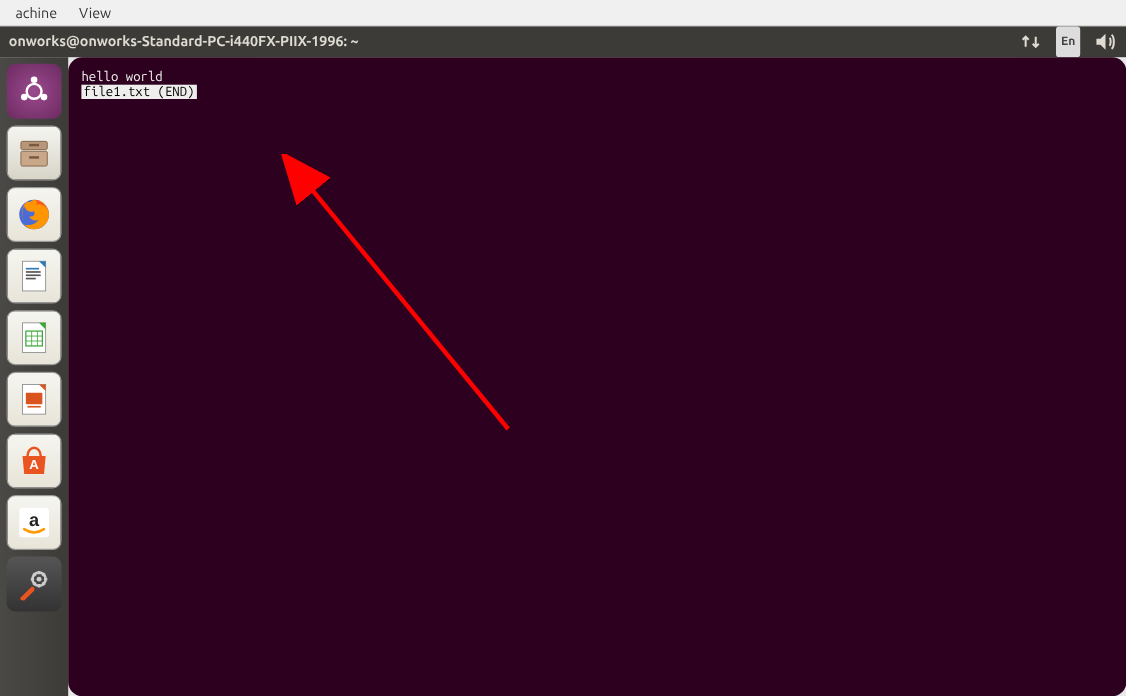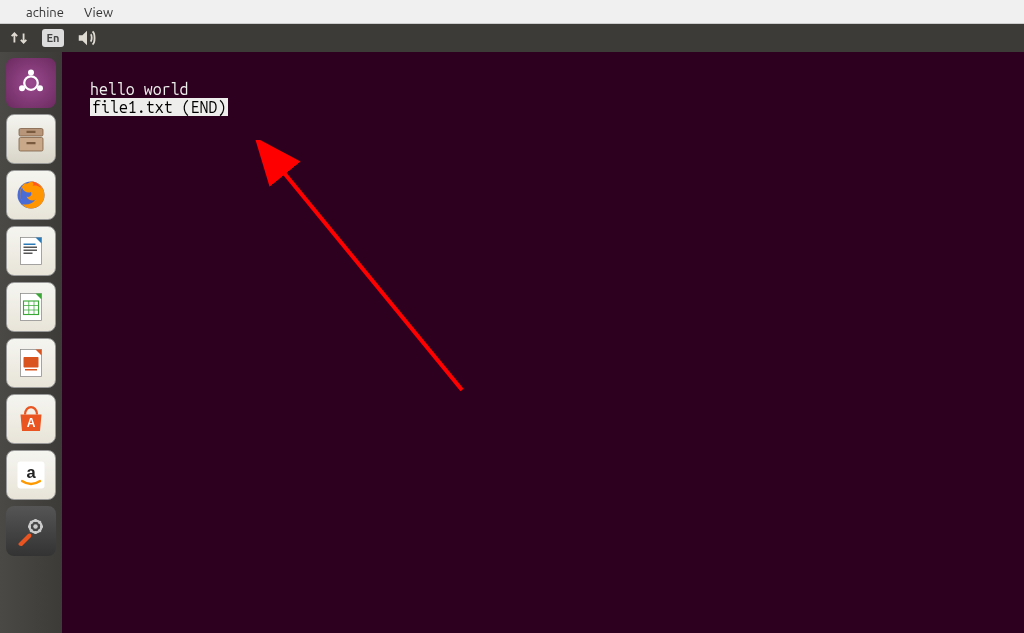--- a/index.html
+++ b/index.html
@@ -9,21 +9,21 @@
       font-family: "Ubuntu", "DejaVu Sans", sans-serif;
       background: #e8e8e8;
       overflow: hidden;
       position: relative;
     }
     .menubar {
       height: 24px;
       background: #f0f0f0;
       display: flex;
       align-items: center;
-      padding: 0 16px;
+      padding: 0 4px;
       font-size: 13px;
       color: #333;
       border-bottom: 1px solid #ccc;
     }
     .menubar-item {
       padding: 2px 10px;
       cursor: pointer;
     }
     .titlebar {
       height: 28px;
@@ -49,21 +49,21 @@
       align-items: center;
       justify-content: center;
       color: #dfdbd2;
     }
     .tb-en {
       background: #ddd;
       color: #444;
       font-size: 11px;
       font-weight: bold;
       width: 22px;
-      height: 18px;
+      height: 28px;
       border-radius: 3px;
       display: flex;
       align-items: center;
       justify-content: center;
     }
     .desktop-area {
       display: flex;
       height: calc(633px - 24px - 28px);
     }
     .launcher {
@@ -90,25 +90,26 @@
     .li-firefox { background: linear-gradient(#f5f5f0, #e8e4d8); border: 1px solid #999; }
     .li-writer { background: linear-gradient(#f5f5f0, #e8e4d8); border: 1px solid #999; }
     .li-calc { background: linear-gradient(#f5f5f0, #e8e4d8); border: 1px solid #999; }
     .li-impress { background: linear-gradient(#f5f5f0, #e8e4d8); border: 1px solid #999; }
     .li-software { background: linear-gradient(#f5f5f0, #e8e4d8); border: 1px solid #999; }
     .li-amazon { background: linear-gradient(#f5f5f0, #e8e4d8); border: 1px solid #999; }
     .li-settings { background: linear-gradient(#555, #333); }
     .terminal {
       flex: 1;
       background: #2c001e;
-      padding: 28px;
+      padding: 12px;
       font-family: "Ubuntu Mono", "DejaVu Sans Mono", monospace;
-      font-size: 16px;
+      font-size: 12px;
       color: #eeeeec;
       position: relative;
+      border-radius: 13px;
     }
     .term-line1 { color: #eeeeec; }
     .term-line2 {
       display: inline-block;
       background: #eeeeec;
       color: #000000;
       padding: 0 2px;
     }
     .annotation-arrow {
       position: absolute;
@@ -121,20 +122,21 @@
   </style>
 </head>
 <body>
 
 <div class="menubar">
   <div class="menubar-item">achine</div>
   <div class="menubar-item">View</div>
 </div>
 
 <div class="titlebar">
+  <div class="titlebar-title">onworks@onworks-Standard-PC-i440FX-PIIX-1996: ~</div>
   <div class="titlebar-icons">
     <span class="tb-icon">
       <svg viewBox="0 0 24 24" fill="none" stroke="currentColor" stroke-width="2">
         <path d="M7 17 L7 7 M4 10 L7 7 L10 10"></path>
         <path d="M17 7 L17 17 M14 14 L17 17 L20 14"></path>
       </svg>
     </span>
     <span class="tb-en">En</span>
     <span class="tb-icon">
       <svg viewBox="0 0 24 24" fill="currentColor">

